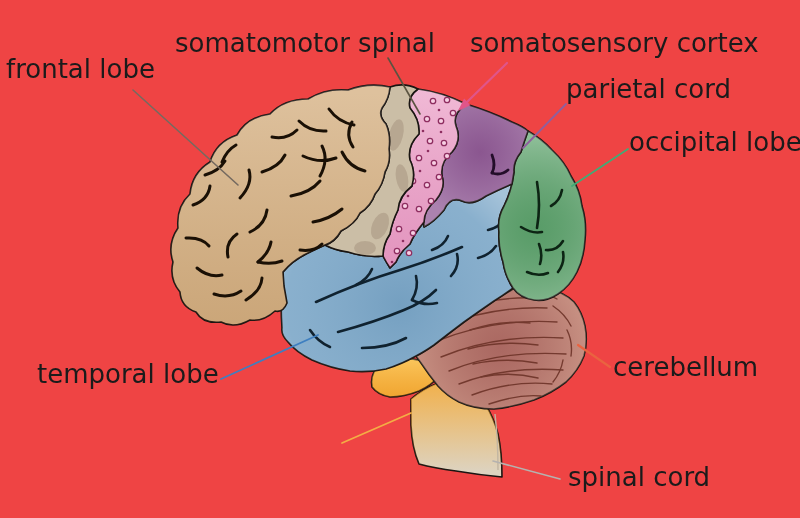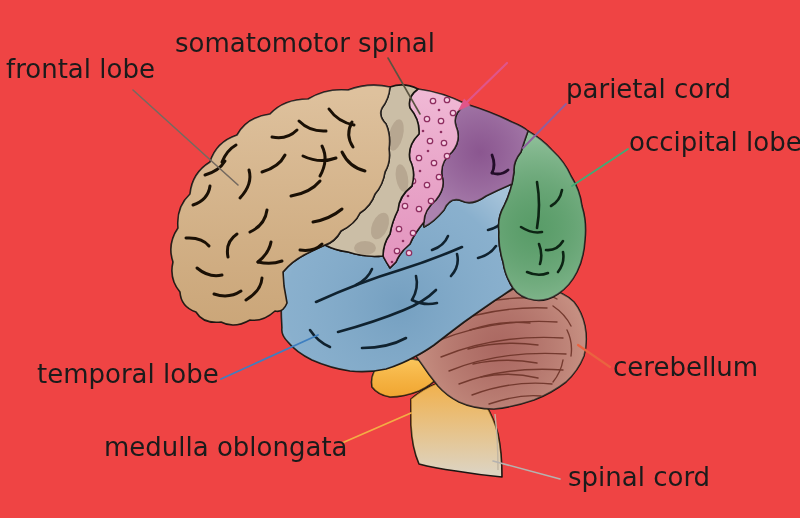--- a/index.html
+++ b/index.html
@@ -245,20 +245,20 @@
     <line x1="628" y1="149" x2="572" y2="186" stroke-width="1.8" stroke="#41ab76"></line>
     <line x1="221" y1="379" x2="318" y2="335" stroke-width="1.8" stroke="#3e7fc0"></line>
     <line x1="610" y1="367" x2="578" y2="345" stroke-width="2.2" stroke="#ea6340"></line>
     <line x1="342" y1="443" x2="411" y2="413" stroke-width="1.8" stroke="#f4ad45"></line>
     <line x1="560" y1="479" x2="493" y2="461" stroke-width="1.6" stroke="#b5b2af"></line>
   </g>
 </svg>
 
   <div class="label" style="left:6px;   top:56px;">frontal lobe</div>
   <div class="label" style="left:175px; top:30px;">somatomotor spinal</div>
+  <div class="label" style="left:470px; top:30px;">somatosensory cortex</div>
   <div class="label" style="left:566px; top:76px;">parietal cord</div>
   <div class="label" style="left:629px; top:129px;">occipital lobe</div>
   <div class="label" style="left:37px;  top:361px;">temporal lobe</div>
   <div class="label" style="left:613px; top:354px;">cerebellum</div>
-  <div class="label" style="left:104px; top:434px;">medulla oblongata</div>
   <div class="label" style="left:568px; top:464px;">spinal cord</div>
 
 </div>
 
 </body></html>

